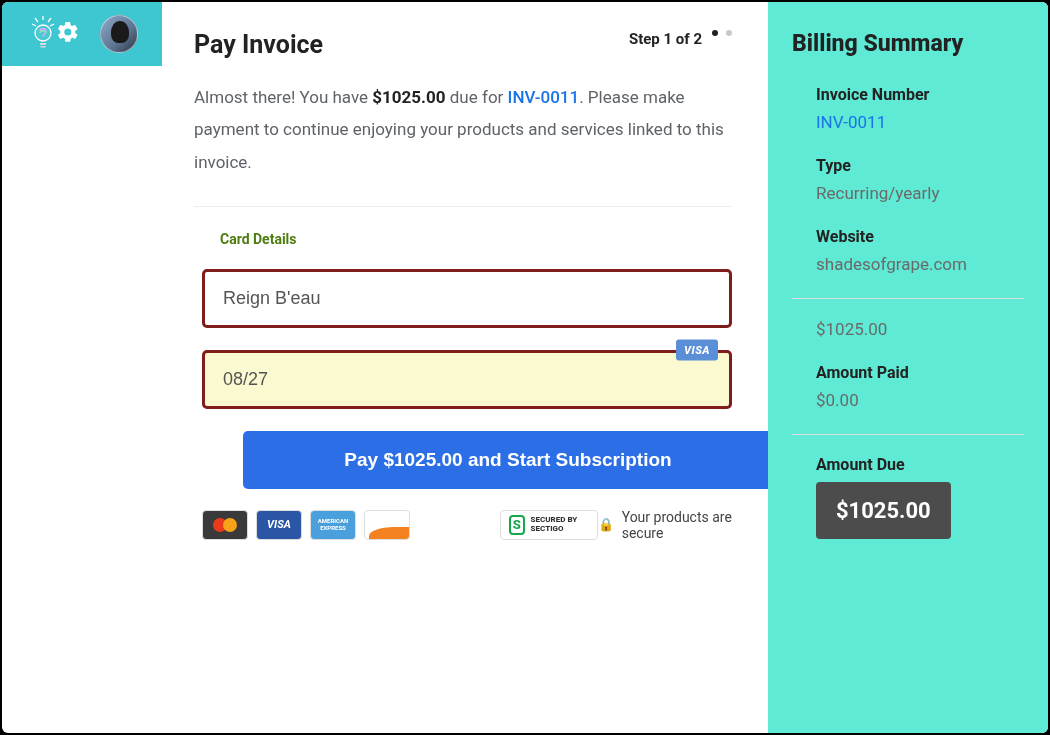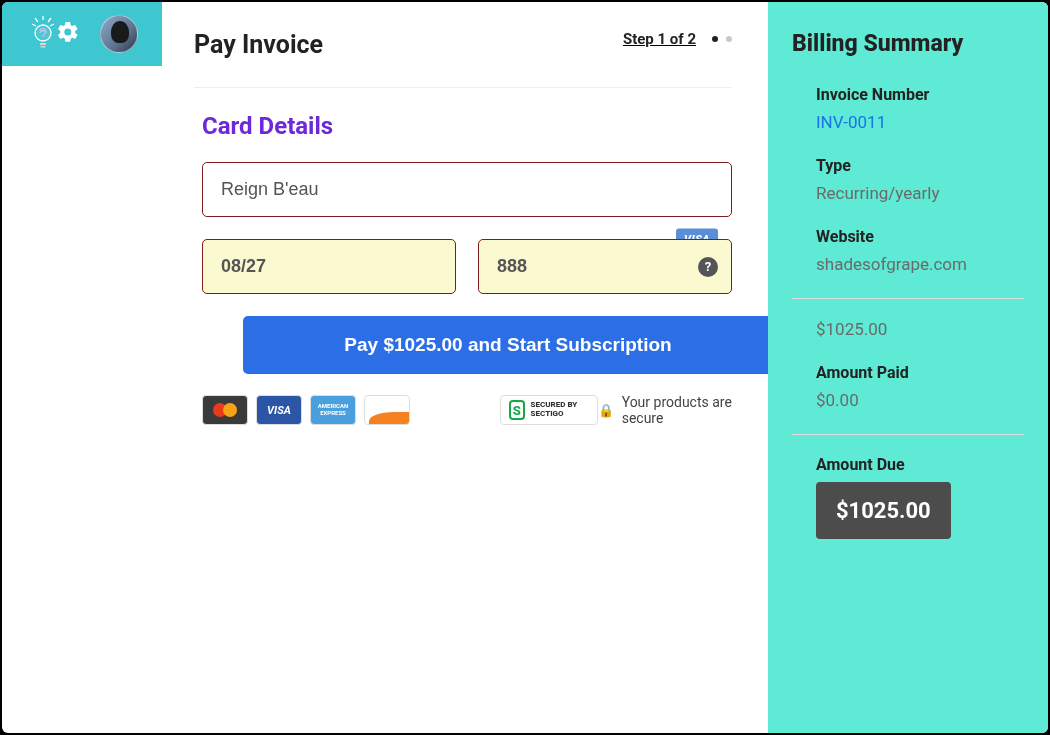--- a/index.html
+++ b/index.html
@@ -66,53 +66,53 @@
     .main-head {
       display: flex;
       justify-content: space-between;
       align-items: flex-start;
     }
     .page-title {
       font-size: 25px;
       font-weight: 700;
       color: #222;
     }
-    .step-ind { display: flex; align-items: center; gap: 16px; text-decoration: underline; }
+    .step-ind { display: flex; align-items: flex-start; gap: 10px; }
     .step-label { font-size: 15px; font-weight: 700; color: #222; }
     .dots { display: flex; gap: 8px; }
     .dot { width: 6px; height: 6px; border-radius: 50%; background: #c9c9c9; }
     .dot.active { background: #222; }
     .subtext {
       margin-top: 22px;
       font-size: 17px;
       line-height: 1.9;
       color: #5f6368;
     }
     .subtext strong { color: #222; font-weight: 700; }
     .subtext a { color: #1a73e8; text-decoration: none; font-weight: 500; }
     .divider {
       margin: 28px 0 0 0;
       border: none;
       border-top: 1px solid #eee;
     }
     .card-details { padding: 24px 0 0 8px; }
-    .card-title { font-size: 24px; font-weight: 700; color: #6d28d9; margin-bottom: 22px; }
+    .card-title { font-size: 14px; font-weight: 700; color: #4d7c0f; margin-bottom: 22px; margin-left: 18px; }
     .field {
       width: 100%;
-      border: 1px solid #7f1d1d;
+      border: 3px solid #7f1d1d;
       border-radius: 5px;
       padding: 16px 18px;
       font-size: 18px;
       color: #555;
       background: #fff;
       margin-bottom: 22px;
     }
     .field.yellow { background: #faf9cf; }
     .field-row { display: flex; gap: 22px; margin-bottom: 22px; }
-    .field-row .field { margin-bottom: 0; font-weight: bold; }
+    .field-row .field { margin-bottom: 0; }
     .card-number-wrap { position: relative; }
     .visa-tag {
       position: absolute;
       right: 14px; top: 50%; transform: translateY(-50%);
       background: #5a8fd8;
       color: #fff;
       font-size: 11px;
       font-weight: 800;
       font-style: italic;
       padding: 4px 8px;
@@ -237,39 +237,38 @@
         <h1 class="page-title">Pay Invoice</h1>
         <div class="step-ind">
           <span class="step-label">Step 1 of 2</span>
           <div class="dots">
             <div class="dot active"></div>
             <div class="dot"></div>
           </div>
         </div>
       </div>
 
+      <p class="subtext">
+        <span>Almost there! You have </span><strong>$1025.00</strong><span> due for </span><a href="#">INV-0011</a><span>. Please make payment to continue enjoying your products and services linked to this invoice.</span>
+      </p>
 
       <hr class="divider">
 
       <div class="card-details">
         <h2 class="card-title">Card Details</h2>
 
         <input class="field" type="text" value="Reign B'eau" style="">
 
         <div class="card-number-wrap">
           <span class="visa-tag">VISA</span>
         </div>
 
         <div class="field-row">
           <div class="exp-wrap">
             <input class="field yellow" type="text" value="08/27" style="">
-          </div>
-          <div class="cvv-wrap">
-            <input class="field yellow" type="text" value="888" style="">
-            <span class="help-circle">?</span>
           </div>
         </div>
 
         <button class="pay-btn">Pay $1025.00 and Start Subscription</button>
 
         <div class="bottom-row">
           <div class="card-logos">
             <div class="cl mc"></div>
             <div class="cl visa">VISA</div>
             <div class="cl amex">AMERICAN EXPRESS</div>

